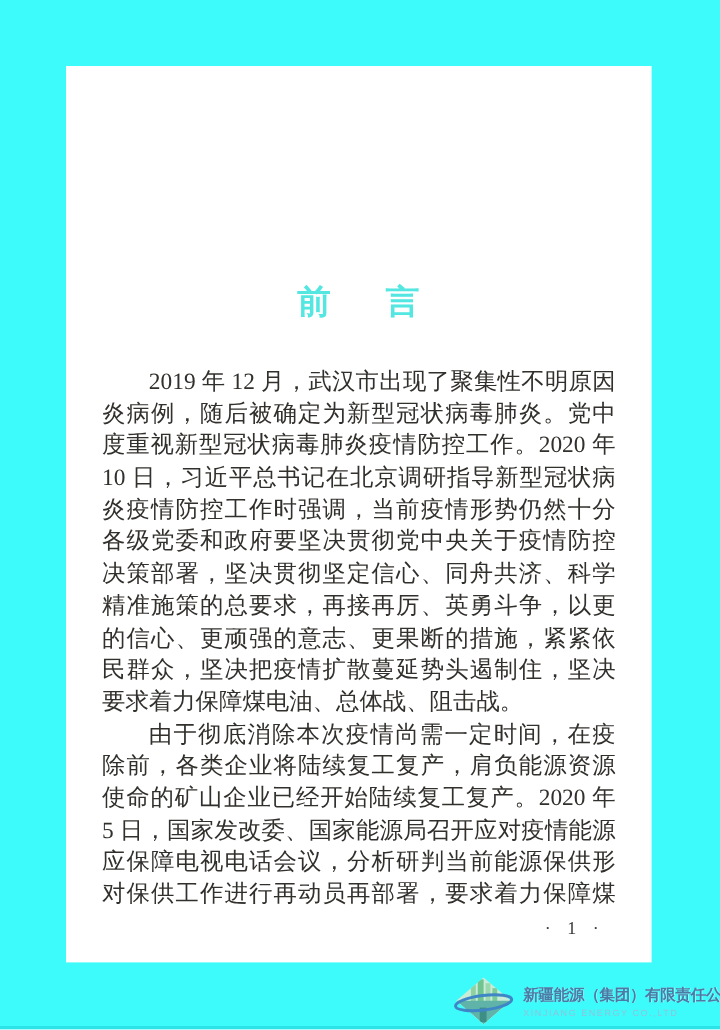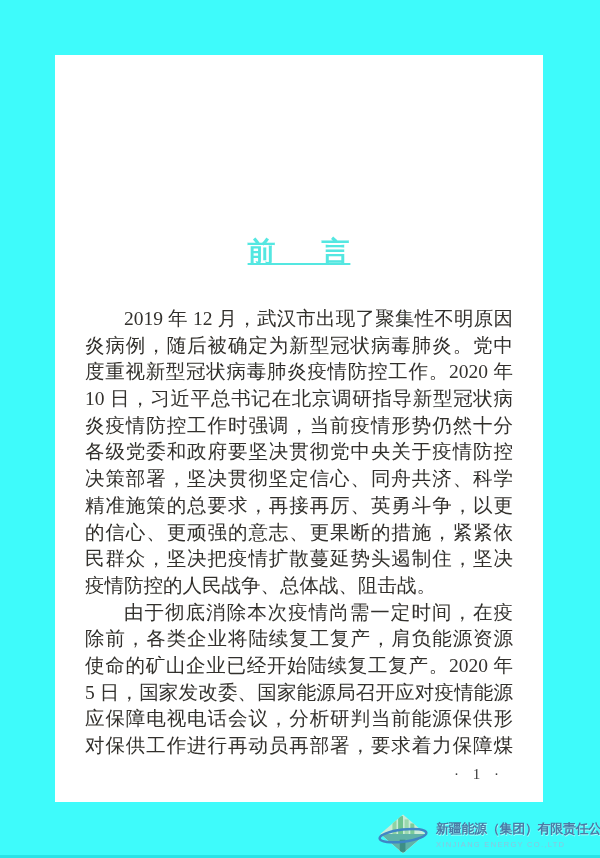--- a/index.html
+++ b/index.html
@@ -25,21 +25,20 @@
     left: 0;
     width: 100%;
     margin: 0;
     text-align: center;
     font-family: "Liberation Sans", sans-serif;
     font-size: 28px;
     font-weight: bold;
     color: var(--title, #54E7E1);
     word-spacing: 36px;
     letter-spacing: 1px;
-    text-decoration: underline;
   }
   .text-block {
     position: absolute;
     left: 30px;
     right: 30px;
     top: 251px;
     color: var(--body-text, #32302C);
     font-size: 19.5px;
   }
   .line {
@@ -109,21 +108,21 @@
         <div class="line indent">2019 年 12 月，武汉市出现了聚集性不明原因肺</div>
         <div class="line">炎病例，随后被确定为新型冠状病毒肺炎。党中央高</div>
         <div class="line">度重视新型冠状病毒肺炎疫情防控工作。2020 年 2 月</div>
         <div class="line">10 日，习近平总书记在北京调研指导新型冠状病毒肺</div>
         <div class="line">炎疫情防控工作时强调，当前疫情形势仍然十分严峻，</div>
         <div class="line">各级党委和政府要坚决贯彻党中央关于疫情防控各项</div>
         <div class="line">决策部署，坚决贯彻坚定信心、同舟共济、科学防治、</div>
         <div class="line">精准施策的总要求，再接再厉、英勇斗争，以更坚定</div>
         <div class="line">的信心、更顽强的意志、更果断的措施，紧紧依靠人</div>
         <div class="line">民群众，坚决把疫情扩散蔓延势头遏制住，坚决打赢</div>
-        <div class="line nofill">疫情防控的人民战争、总体战、阻击战。</div>
+        <div class="line nofill">要求着力保障煤电油、总体战、阻击战。</div>
         <div class="line indent">由于彻底消除本次疫情尚需一定时间，在疫情消</div>
         <div class="line">除前，各类企业将陆续复工复产，肩负能源资源保障</div>
         <div class="line">使命的矿山企业已经开始陆续复工复产。2020 年 2 月</div>
         <div class="line">5 日，国家发改委、国家能源局召开应对疫情能源供</div>
         <div class="line">应保障电视电话会议，分析研判当前能源保供形势，</div>
         <div class="line">对保供工作进行再动员再部署，要求着力保障煤电油</div>
       </div>
     <div class="page-num">· 1 ·</div>
   </div>
 

